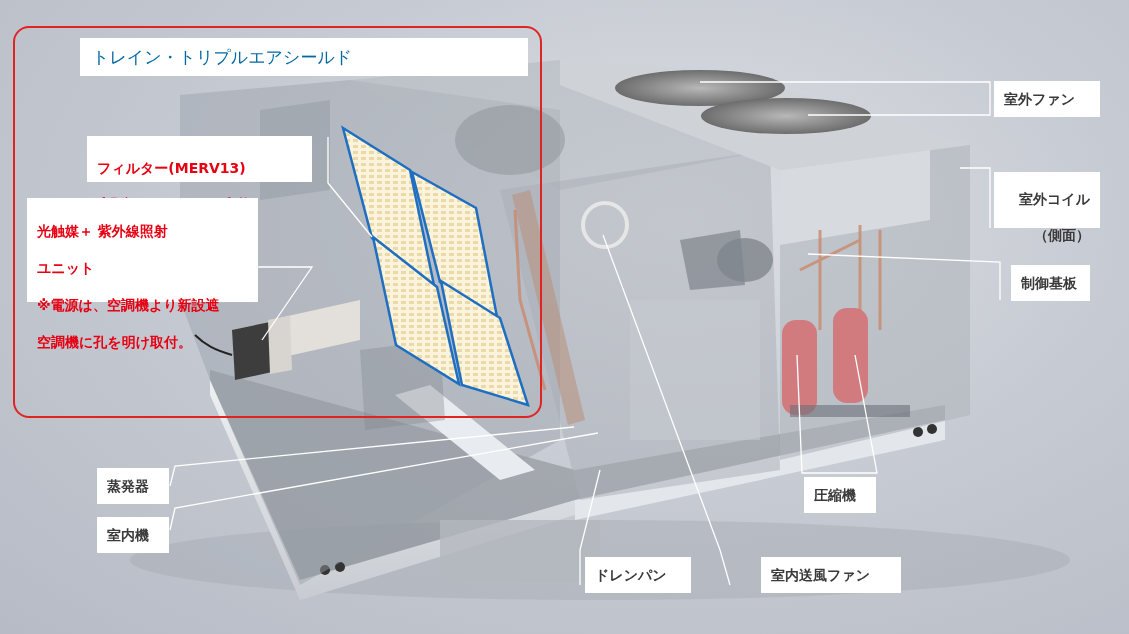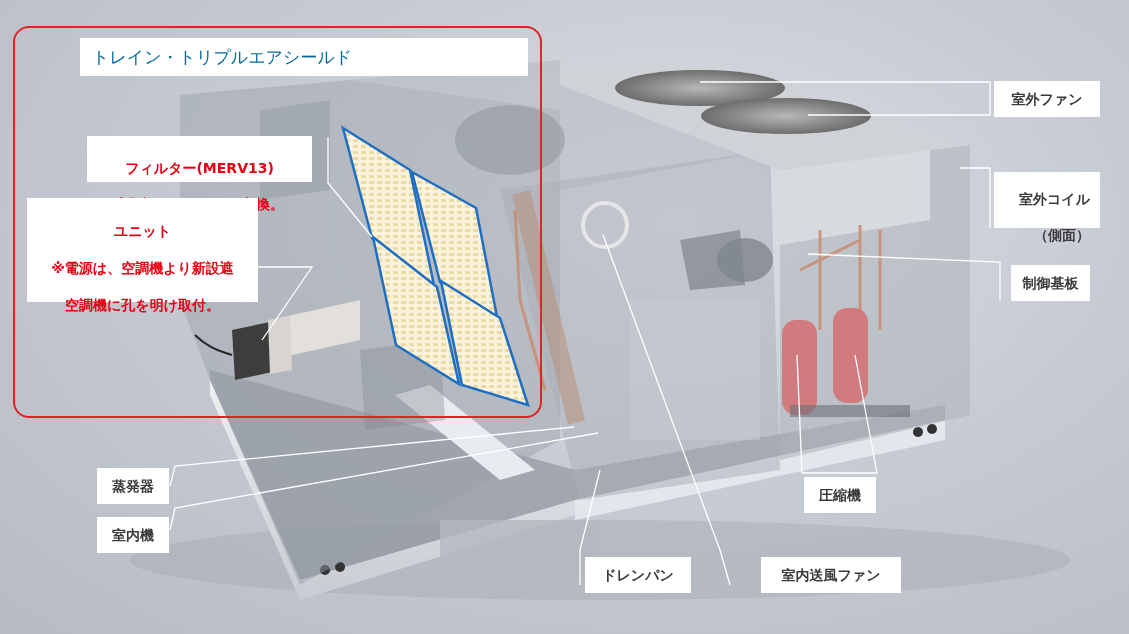--- a/index.html
+++ b/index.html
@@ -6,21 +6,21 @@
   body {
     width: 1129px; height: 634px; overflow: hidden; position: relative;
     font-family: "DejaVu Sans", sans-serif;
     background: radial-gradient(ellipse at 60% 35%, #dcdfe5 0%, #c7cbd3 45%, #b6bbc5 100%);
   }
   .stage { position: absolute; left: 0; top: 0; width: 1129px; height: 634px; }
   svg.machine { position: absolute; left: 0; top: 0; }
   .label {
     position: absolute; background: #ffffff; color: #3a3a3a;
     font-size: 14px; font-weight: bold; line-height: 18px;
-    padding: 0 10px; box-sizing: border-box; white-space: pre-line; text-align: center;
+    padding: 0 10px; box-sizing: border-box; white-space: pre-line;
   }
   .label.red { color: #e60012; }
   .title-box {
     position: absolute; left: 80px; top: 38px; width: 448px; height: 38px;
     background: #fff; color: #0369a1; font-size: 17px; line-height: 38px; padding-left: 12px;
     box-sizing: border-box;
   }
   .red-frame {
     position: absolute; left: 13px; top: 26px; width: 529px; height: 392px;
     border: 2px solid #e02424; border-radius: 16px; box-sizing: border-box;
@@ -135,20 +135,21 @@
   <div class="red-frame"></div>
 
   <div class="title-box">トレイン・トリプルエアシールド</div>
 
   <div class="label red" style="left:87px; top:136px; width:225px; height:46px; padding-top:5px;">
     <div>フィルター(MERV13)</div>
     <div>※既設フィルターと入換。</div>
   </div>
 
   <div class="label red" style="left:27px; top:198px; width:231px; height:104px; padding-top:5px; line-height:18.5px;">
+    <div>光触媒＋ 紫外線照射</div>
     <div>ユニット</div>
     <div>※電源は、空調機より新設遮</div>
     <div>空調機に孔を明け取付。</div>
   </div>
 
   <div class="label" style="left:994px; top:81px; width:106px; height:36px; line-height:36px;">室外ファン</div>
 
   <div class="label" style="left:994px; top:172px; width:106px; height:56px; text-align:right; ">
     <div>室外コイル</div>
     <div>（側面）</div>

